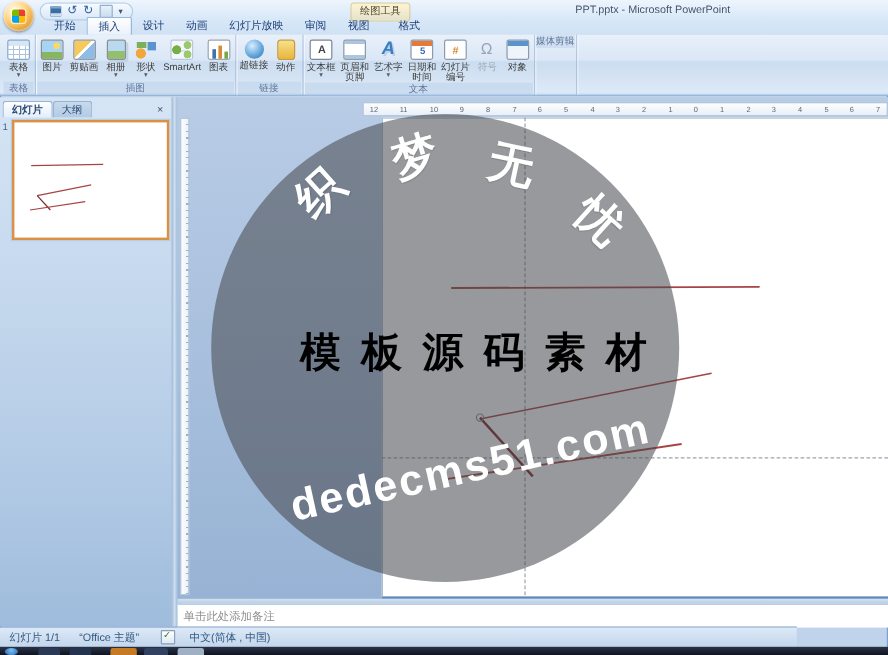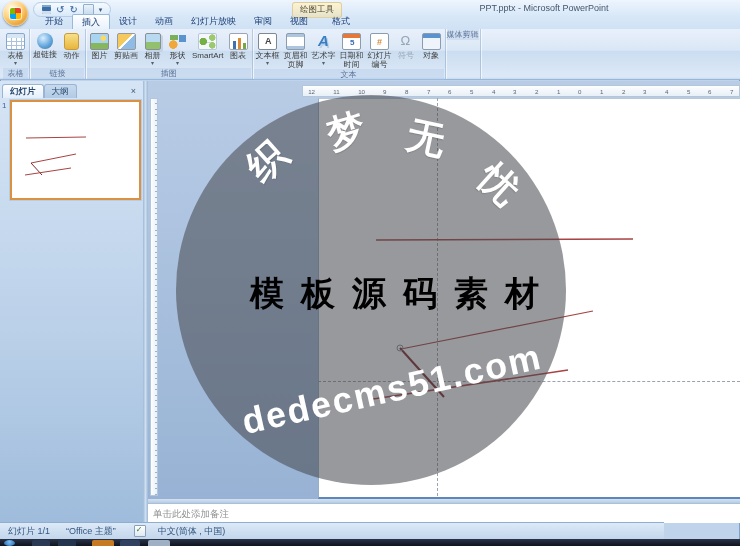--- a/index.html
+++ b/index.html
@@ -203,61 +203,61 @@
           <span class="bl">表格</span>
             <span class="dd"></span>
         </div>
       </div>
       <div class="glabel">表格</div>
     </div>
 
     <div class="rgroup">
       <div class="rbtns">
         <div class="rbtn">
+          <div class="ric i-pic"></div>
+          <span class="bl">图片</span>
+        </div>
+        <div class="rbtn">
+          <div class="ric i-clip"></div>
+          <span class="bl">剪贴画</span>
+        </div>
+        <div class="rbtn">
+          <div class="ric i-album"></div>
+          <span class="bl">相册</span>
+            <span class="dd"></span>
+        </div>
+        <div class="rbtn">
+          <div class="ric i-shapes"></div>
+          <span class="bl">形状</span>
+            <span class="dd"></span>
+        </div>
+        <div class="rbtn">
+          <div class="ric i-smart"></div>
+          <span class="bl">SmartArt</span>
+        </div>
+        <div class="rbtn">
+          <div class="ric i-chart"></div>
+          <span class="bl">图表</span>
+        </div>
+      </div>
+      <div class="glabel">插图</div>
+    </div>
+
+    <div class="rgroup">
+      <div class="rbtns">
+        <div class="rbtn">
           <div class="ric i-link"></div>
           <span class="bl">超链接</span>
         </div>
         <div class="rbtn">
           <div class="ric i-action"></div>
           <span class="bl">动作</span>
         </div>
       </div>
       <div class="glabel">链接</div>
-    </div>
-
-    <div class="rgroup">
-      <div class="rbtns">
-        <div class="rbtn">
-          <div class="ric i-pic"></div>
-          <span class="bl">图片</span>
-        </div>
-        <div class="rbtn">
-          <div class="ric i-clip"></div>
-          <span class="bl">剪贴画</span>
-        </div>
-        <div class="rbtn">
-          <div class="ric i-album"></div>
-          <span class="bl">相册</span>
-            <span class="dd"></span>
-        </div>
-        <div class="rbtn">
-          <div class="ric i-shapes"></div>
-          <span class="bl">形状</span>
-            <span class="dd"></span>
-        </div>
-        <div class="rbtn">
-          <div class="ric i-smart"></div>
-          <span class="bl">SmartArt</span>
-        </div>
-        <div class="rbtn">
-          <div class="ric i-chart"></div>
-          <span class="bl">图表</span>
-        </div>
-      </div>
-      <div class="glabel">插图</div>
     </div>
 
     <div class="rgroup">
       <div class="rbtns">
         <div class="rbtn">
           <div class="ric i-textbox"></div>
           <span class="bl">文本框</span>
             <span class="dd"></span>
         </div>
         <div class="rbtn">

